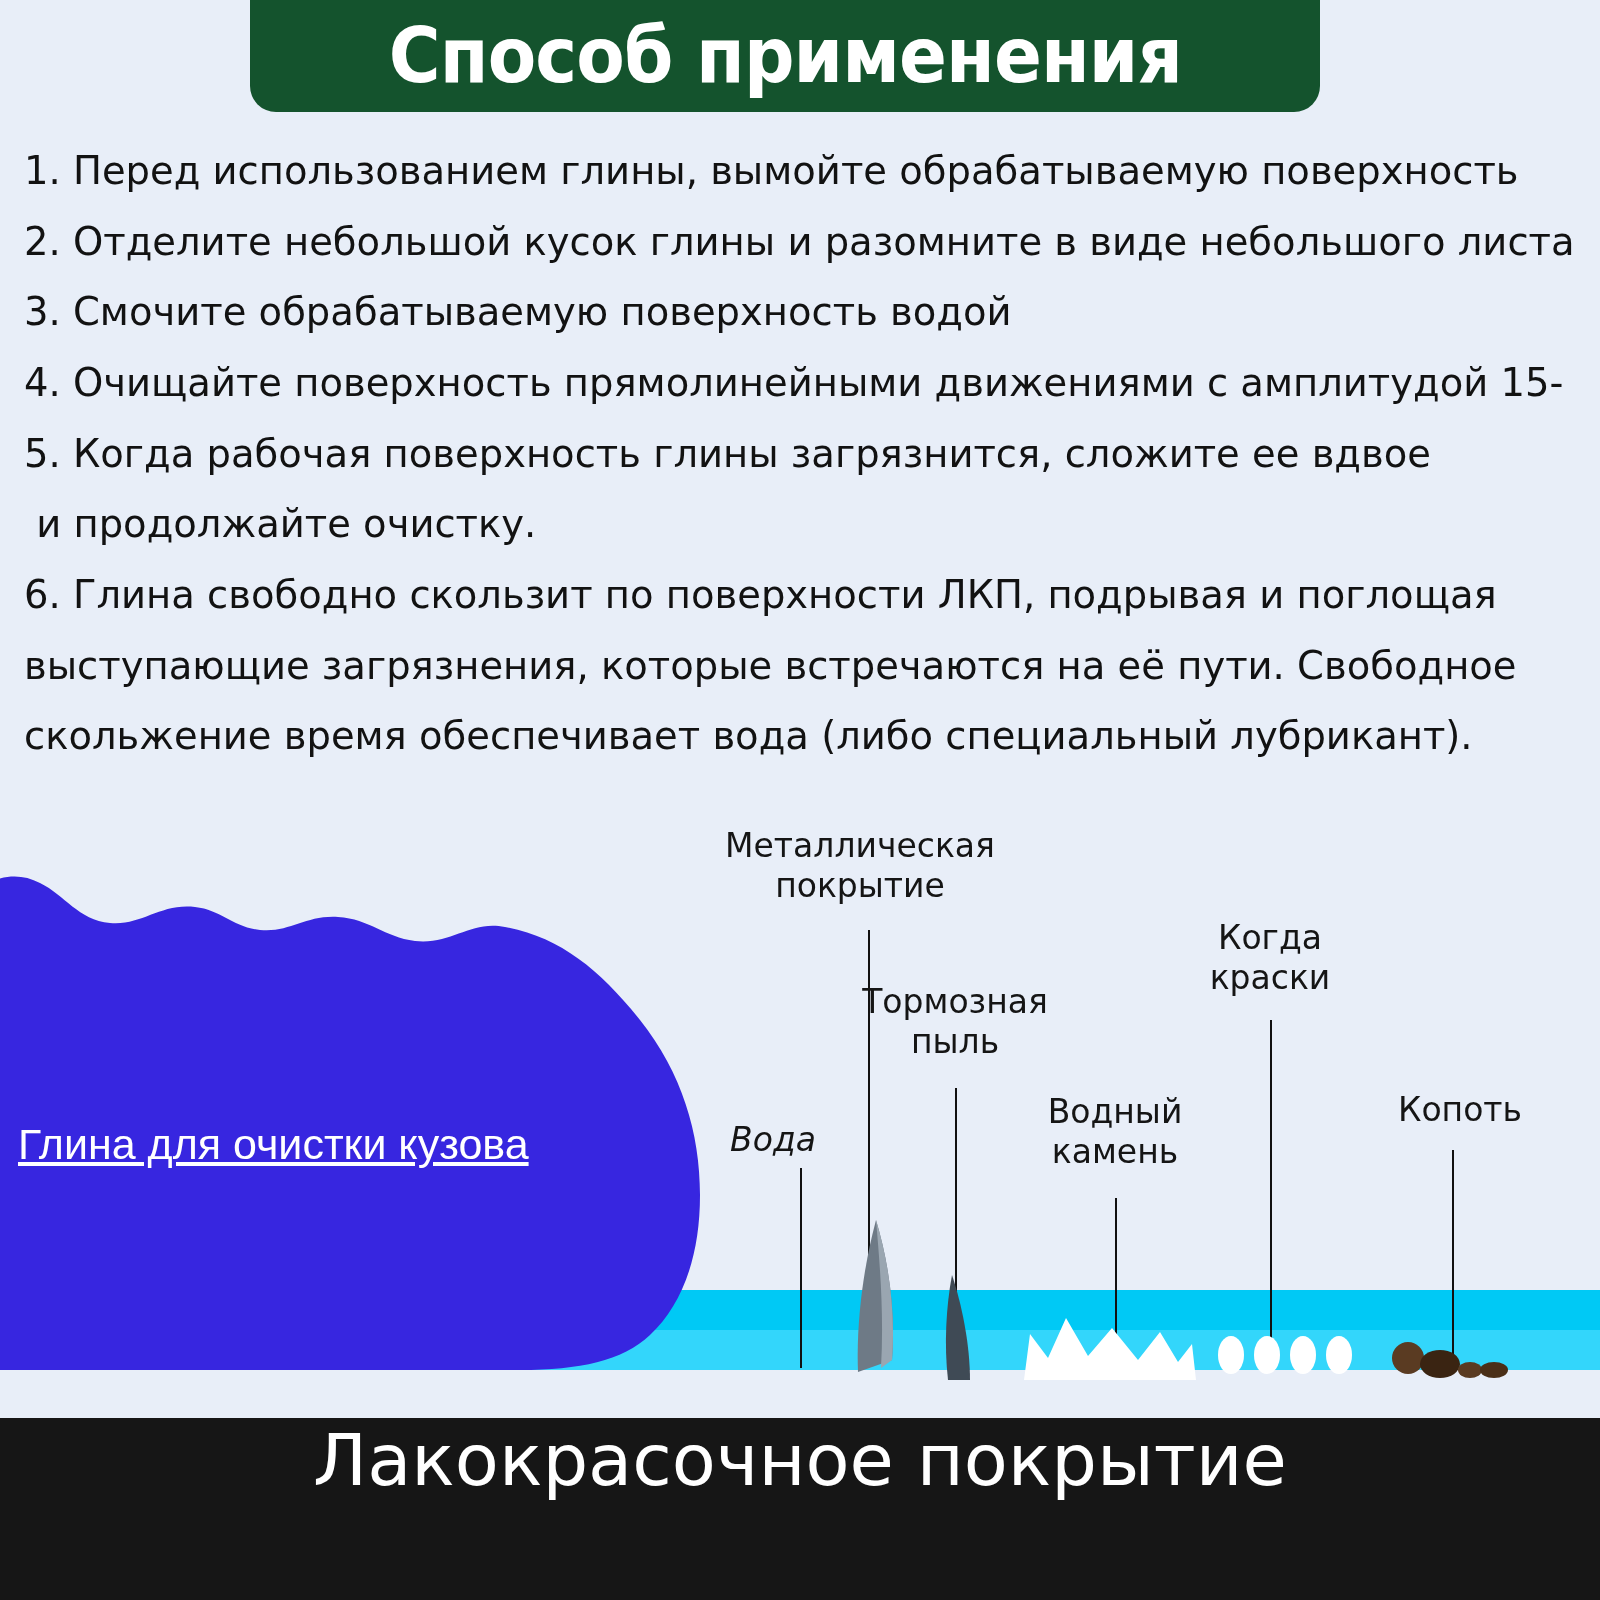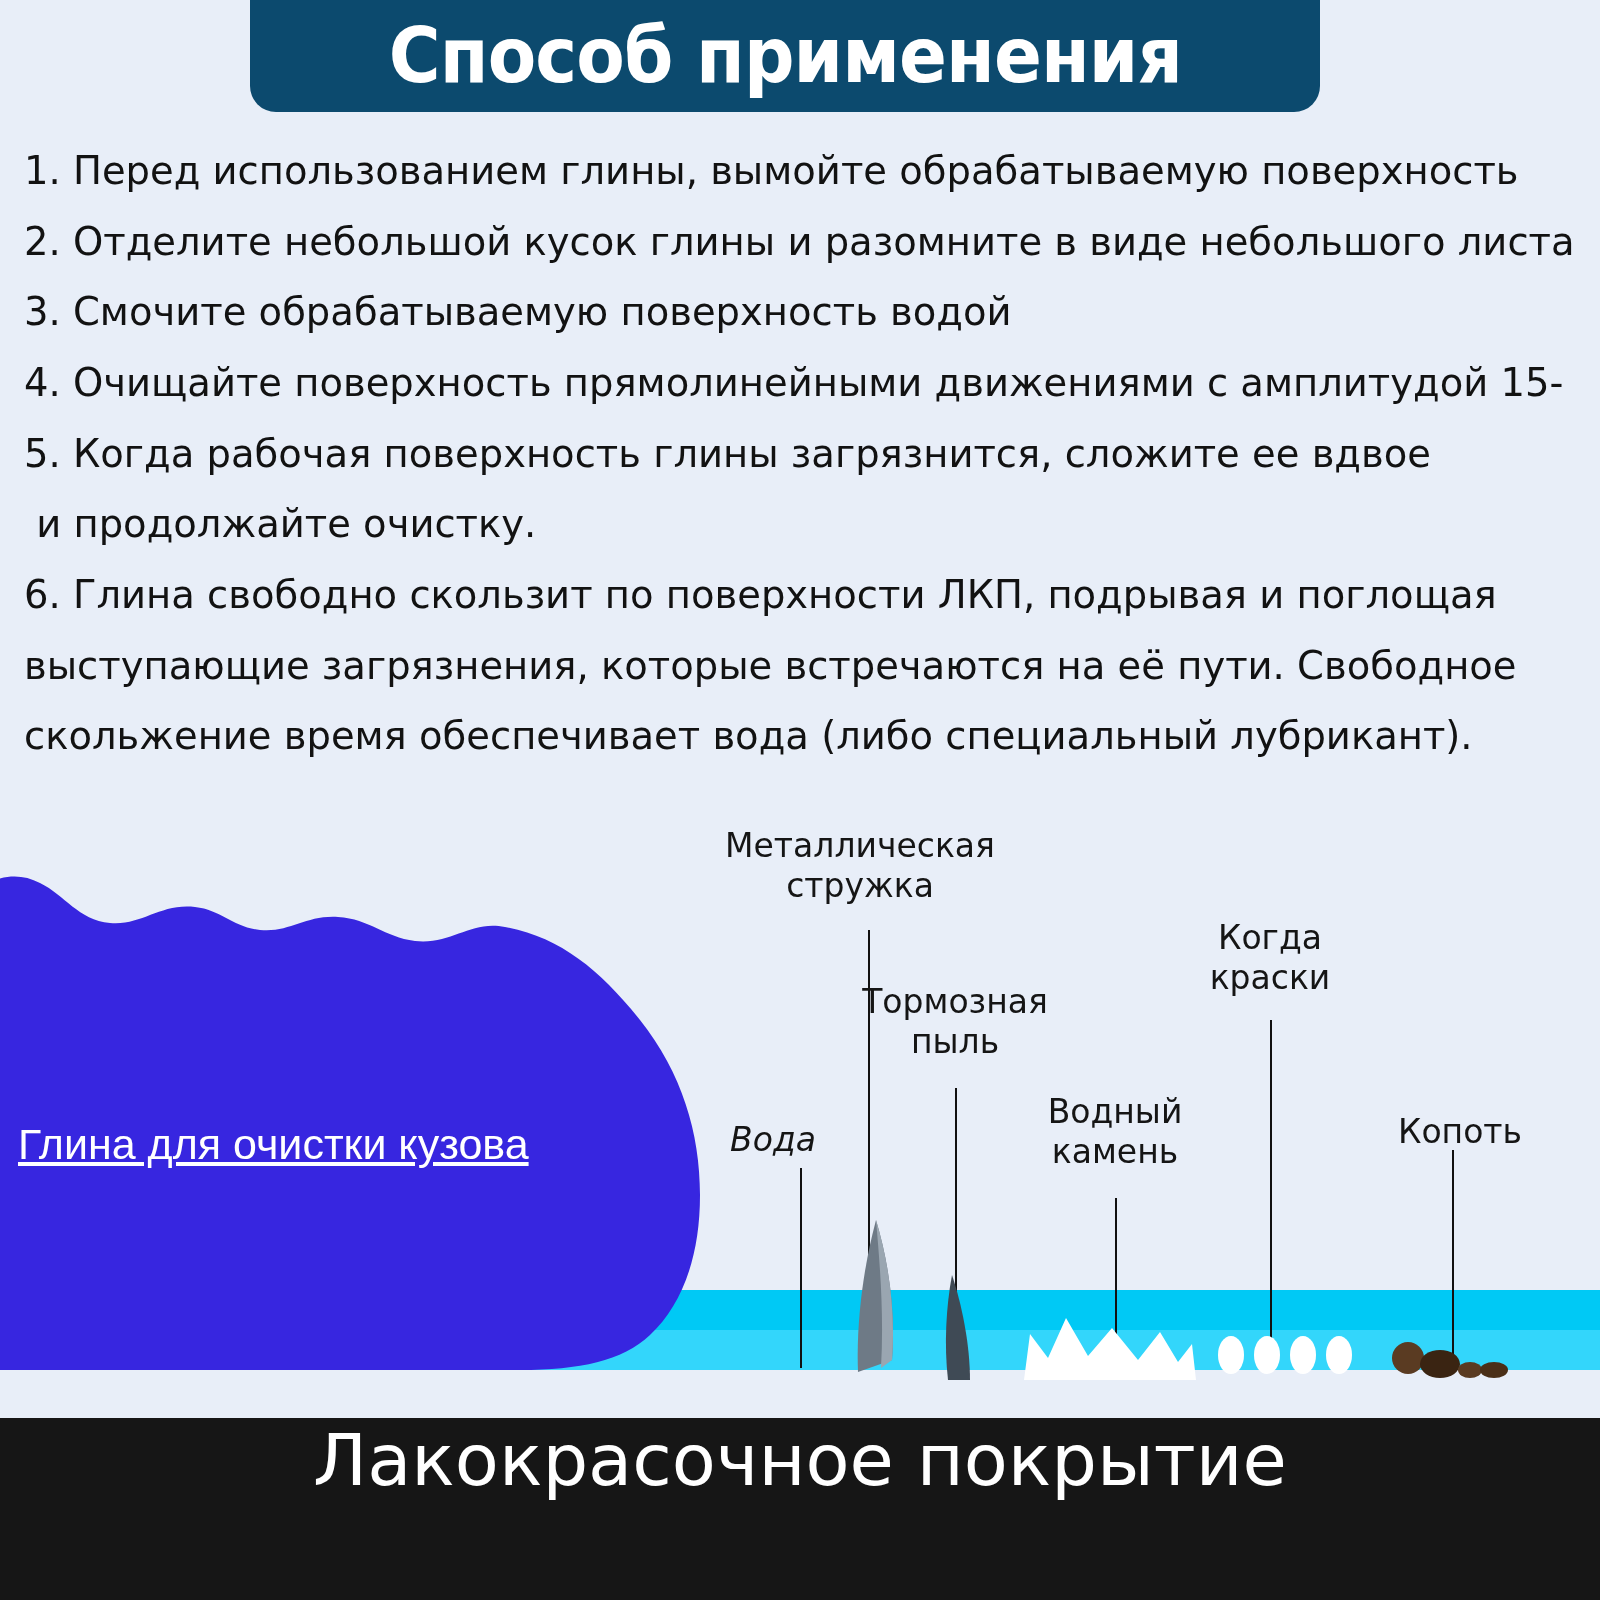--- a/index.html
+++ b/index.html
@@ -15,21 +15,21 @@
     position: relative;
   }
 
   
   .title-banner {
     position: absolute;
     left: 250px;
     top: 0px;
     width: 1070px;
     height: 112px;
-    background: #0c4a6e;
+    background: #14532d;
     border-radius: 0 0 26px 26px;
     display: flex;
     align-items: center;
     justify-content: center;
   }
   .title-text {
     color: #ffffff;
     font-family: "DejaVu Sans", sans-serif;
     font-weight: bold;
     font-size: 76px;
@@ -174,39 +174,39 @@
              C600,72 640,105 680,155
              C722,208 740,268 740,330
              C740,392 722,440 690,470
              C662,496 620,505 560,505
              L0,505 Z" fill="#3726e0"></path>
   </svg>
 
   <div class="clay-label">Глина для очистки кузова</div>
 
   <div class="callout" style="left: 700px; top: 6px; width: 320px;">Металлическая
-стружка</div>
+покрытие</div>
   <div class="leader" style="left: 868px; top: 110px; height: 355px;"></div>
 
   <div class="callout" style="left: 830px; top: 162px; width: 250px;">Тормозная
 пыль</div>
   <div class="leader" style="left: 955px; top: 268px; height: 290px;"></div>
 
   <div class="callout" style="left: 688px; top: 300px; width: 170px; font-style: italic;">Вода</div>
   <div class="leader" style="left: 800px; top: 348px; height: 200px;"></div>
 
   <div class="callout" style="left: 1000px; top: 272px; width: 230px;">Водный
 камень</div>
   <div class="leader" style="left: 1115px; top: 378px; height: 175px;"></div>
 
   <div class="callout" style="left: 1155px; top: 98px; width: 230px;">Когда
 краски</div>
   <div class="leader" style="left: 1270px; top: 200px; height: 352px;"></div>
 
-  <div class="callout" style="left: 1360px; top: 292px; width: 200px;">Копоть</div>
+  <div class="callout" style="left: 1360px; top: 270px; width: 200px;">Копоть</div>
   <div class="leader" style="left: 1452px; top: 330px; height: 222px;"></div>
 
   <svg class="particle" style="left: 840px; top: 400px; width: 70px; height: 160px;" viewBox="0 0 70 160">
     <path d="M36,0 C48,40 56,90 52,140 L18,152 C16,100 24,45 36,0 Z" fill="#6e7a86"></path>
     <path d="M36,0 C40,45 44,95 41,148 L52,140 C56,90 48,40 36,0 Z" fill="#9aa6b1"></path>
   </svg>
 
   <svg class="particle" style="left: 930px; top: 455px; width: 56px; height: 110px;" viewBox="0 0 56 110">
     <path d="M22,0 C32,30 40,70 40,105 L18,105 C14,70 16,32 22,0 Z" fill="#3f4a55"></path>
   </svg>

